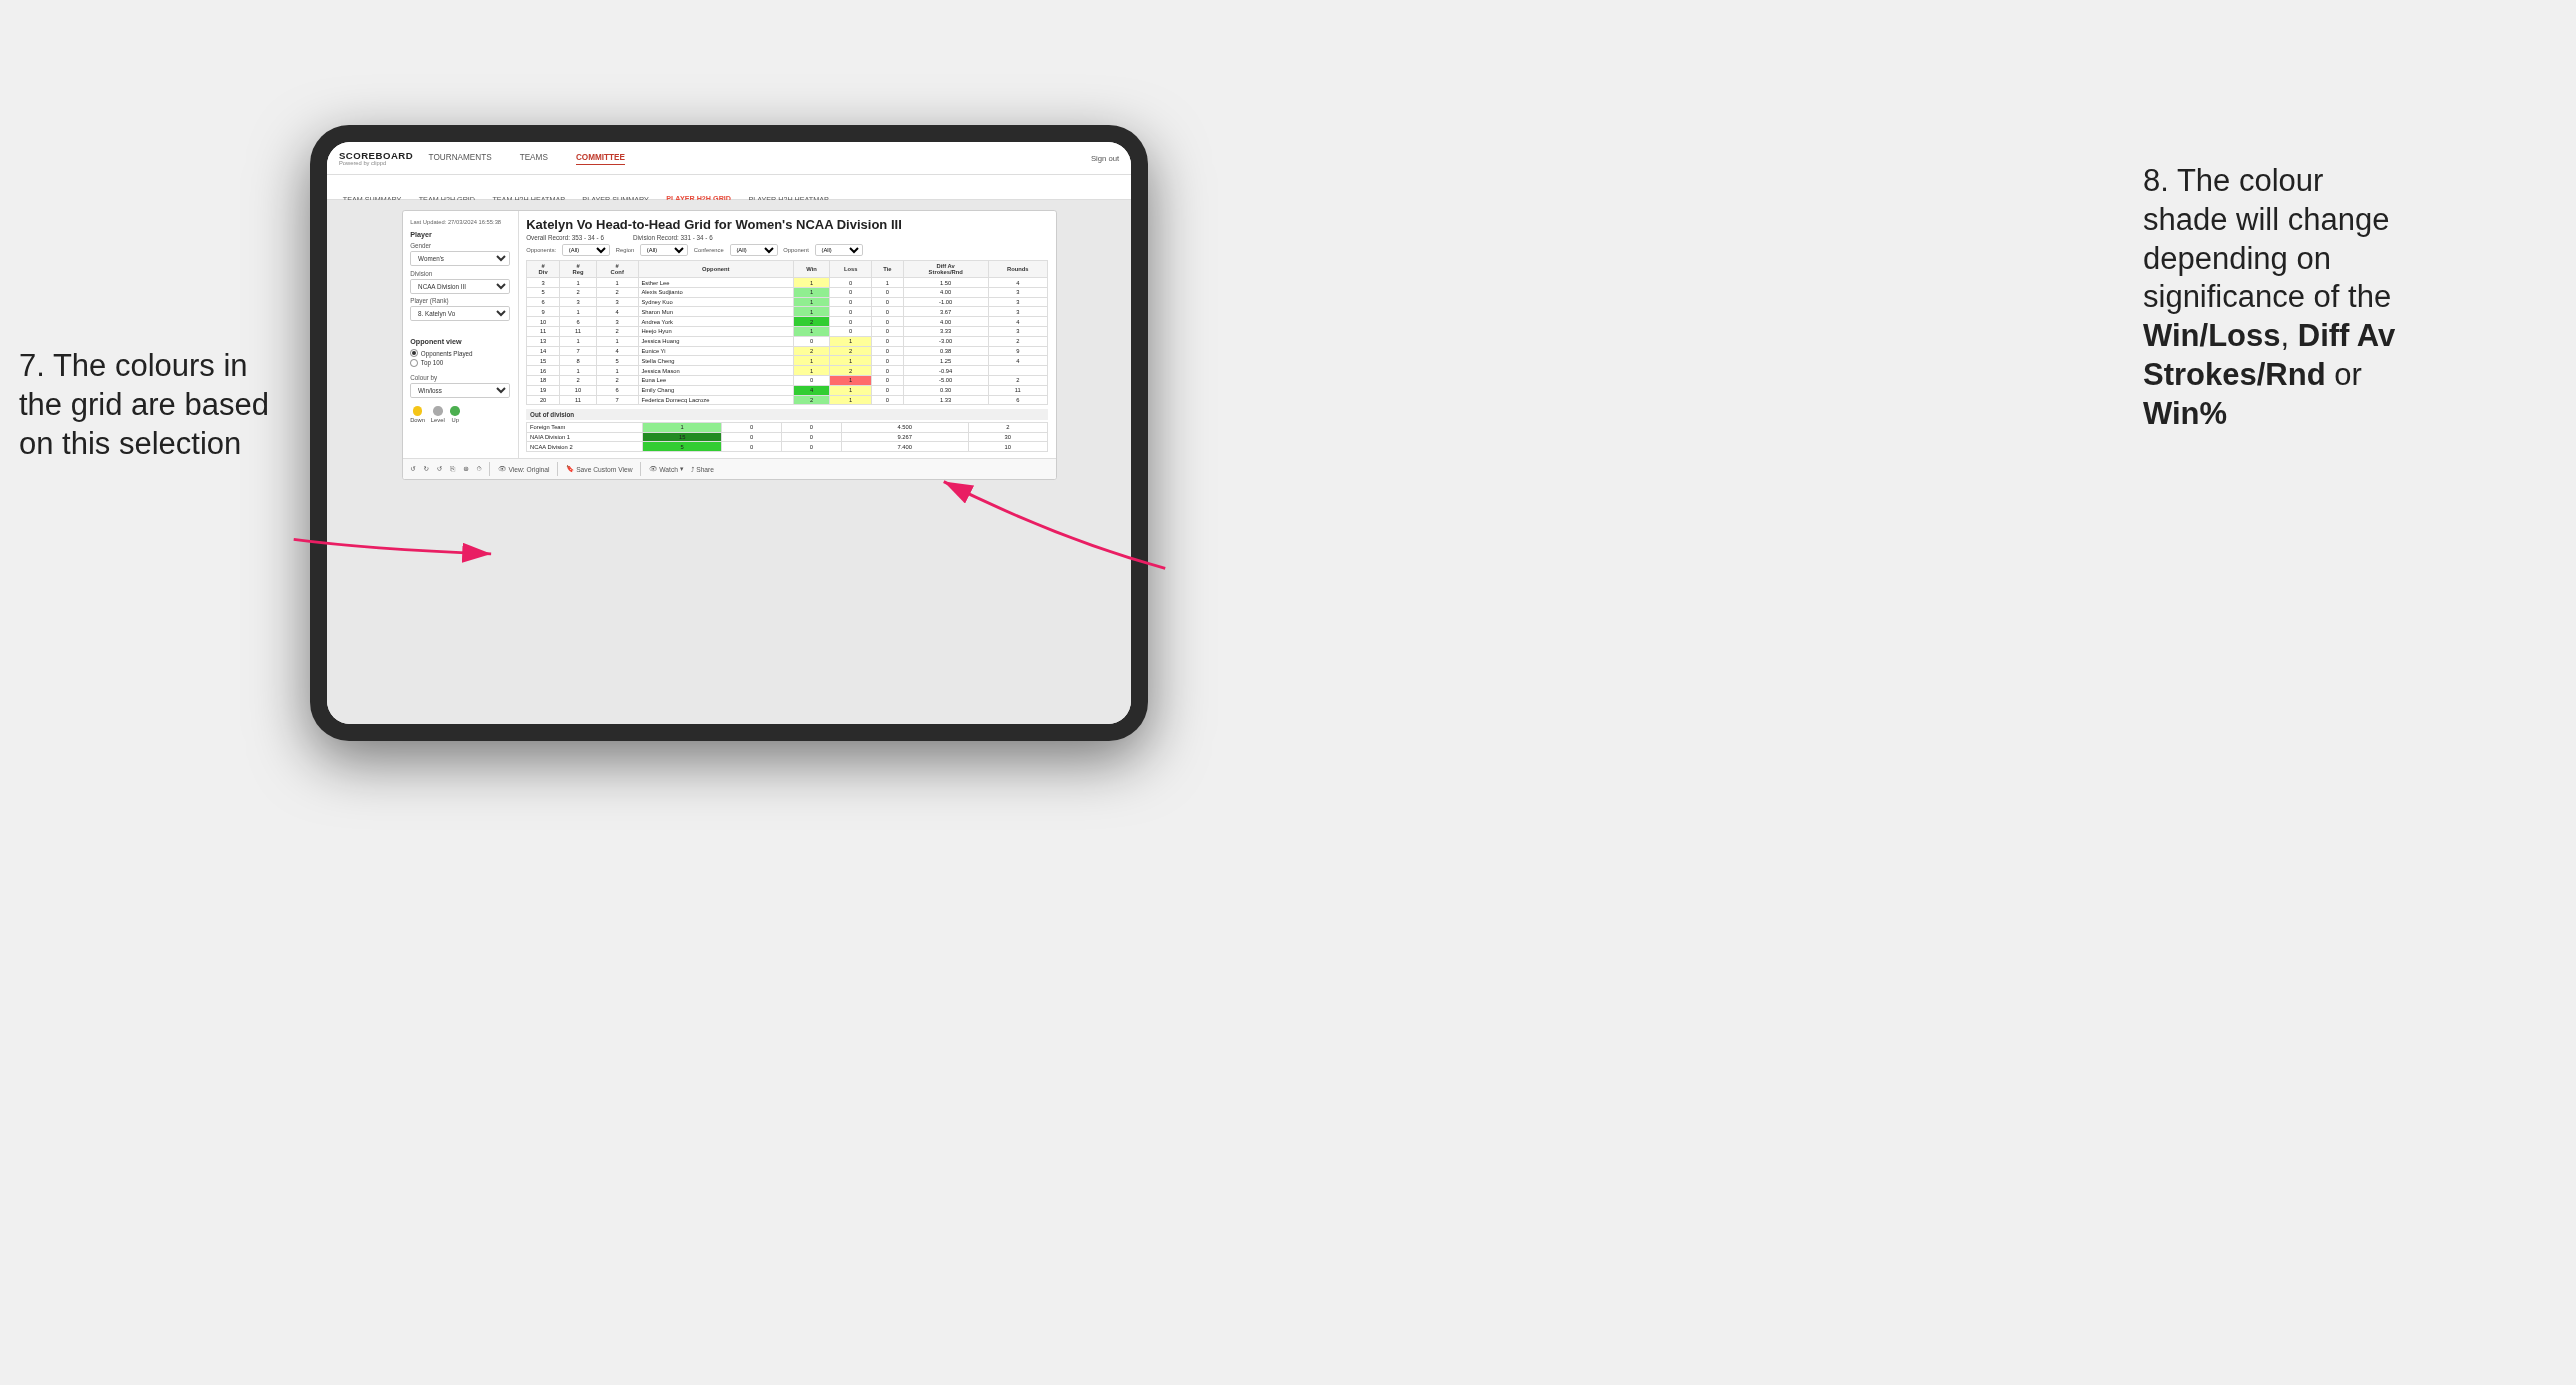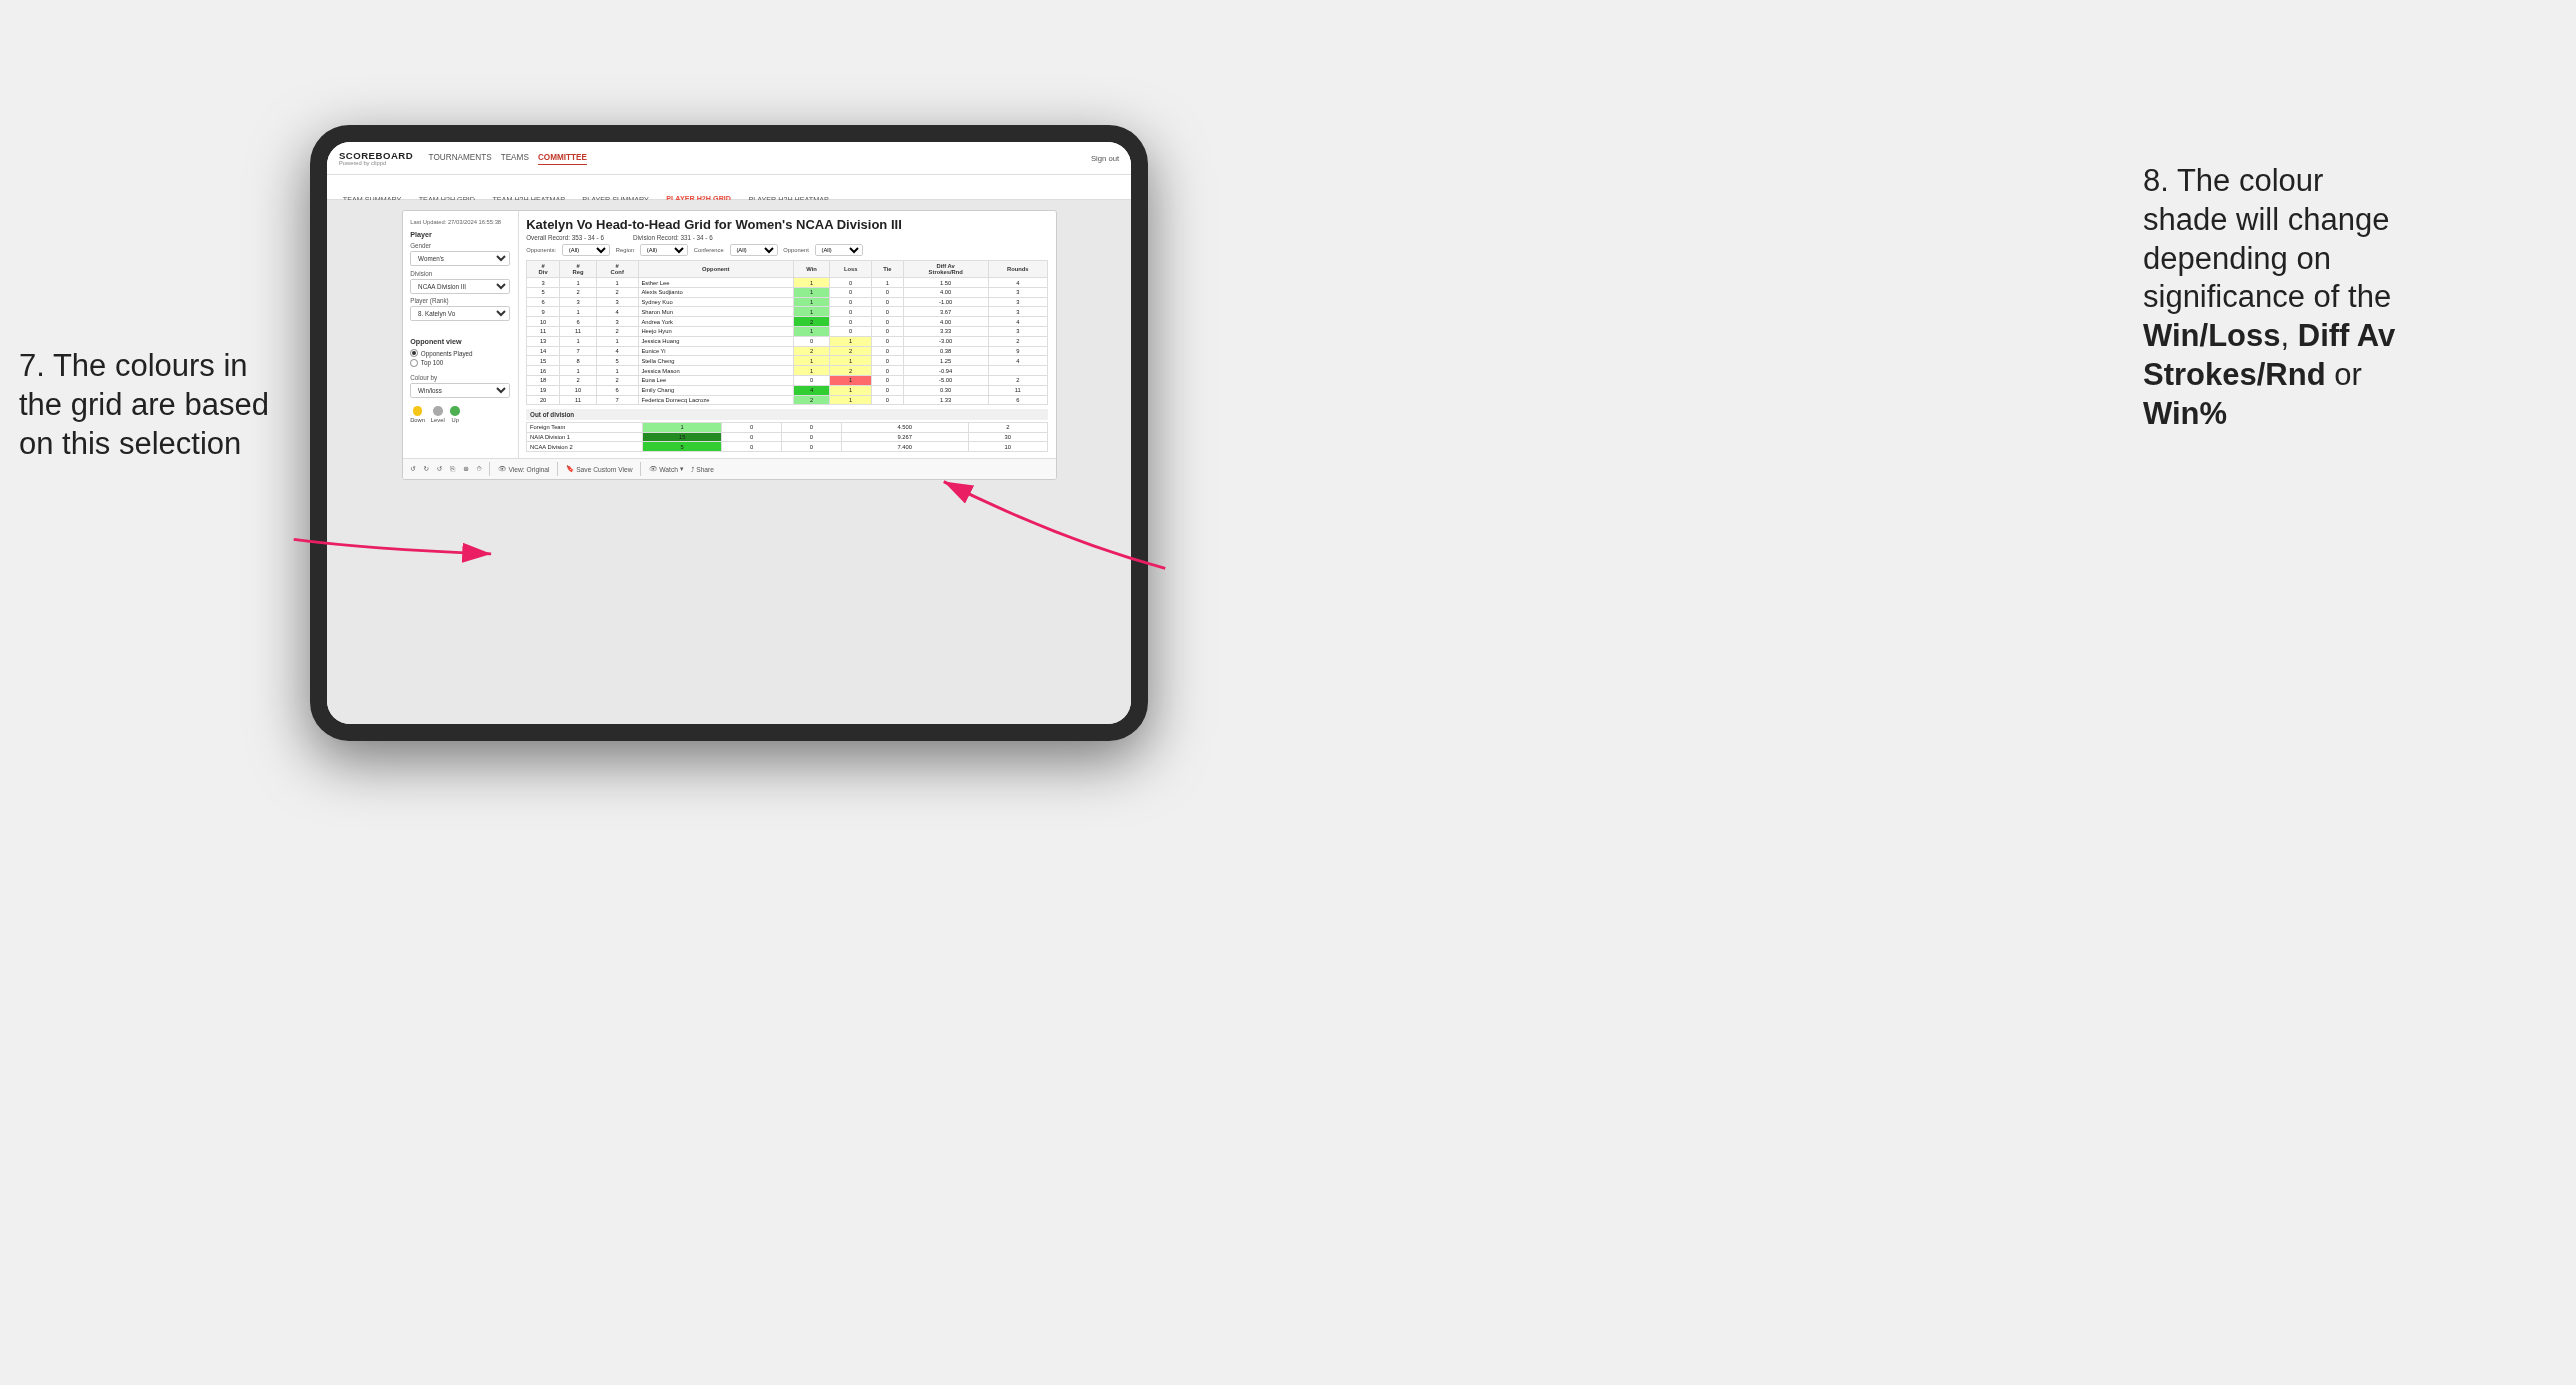--- a/index.html
+++ b/index.html
@@ -52,21 +52,21 @@
       line-height: 1;
     }
     .logo-sub {
       font-size: 5.8px;
       color: #888;
       font-weight: normal;
       display: block;
     }
     .nav-items {
       display: flex;
-      gap: 9px;
+      gap: 28px;
       margin-left: 15.4px;
       flex: 1;
     }
     .nav-item {
       font-size: 8.2px;
       color: #555;
       cursor: pointer;
       padding: 1.9px 0;
     }
     .nav-item.active {

